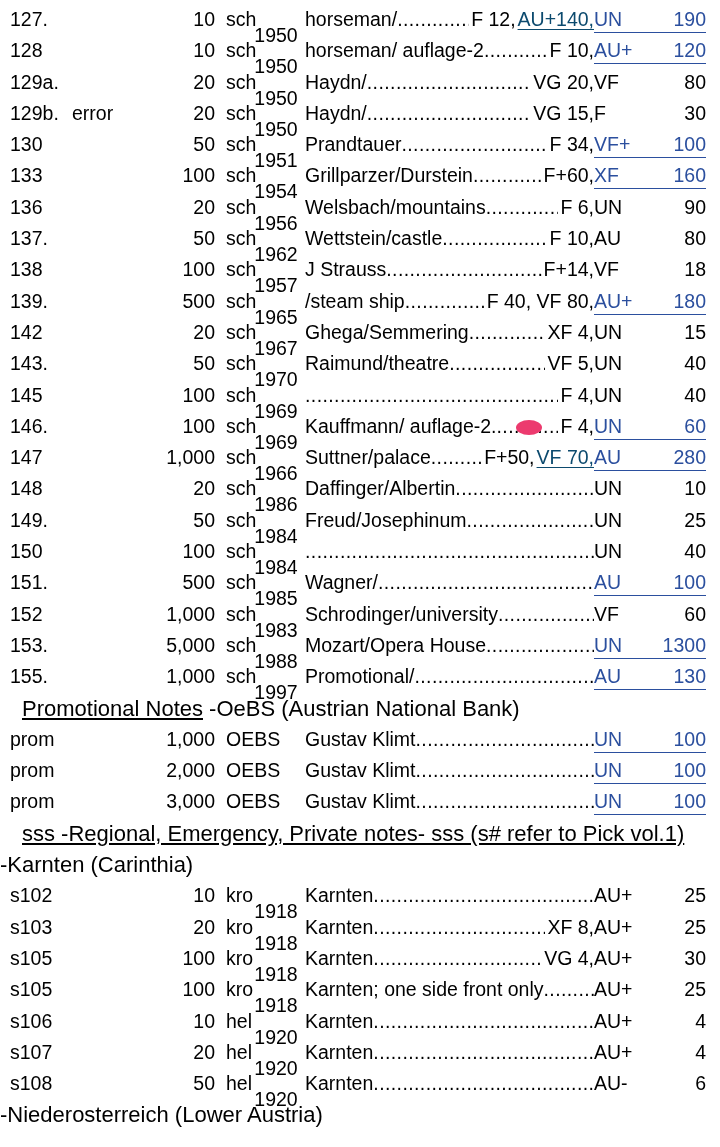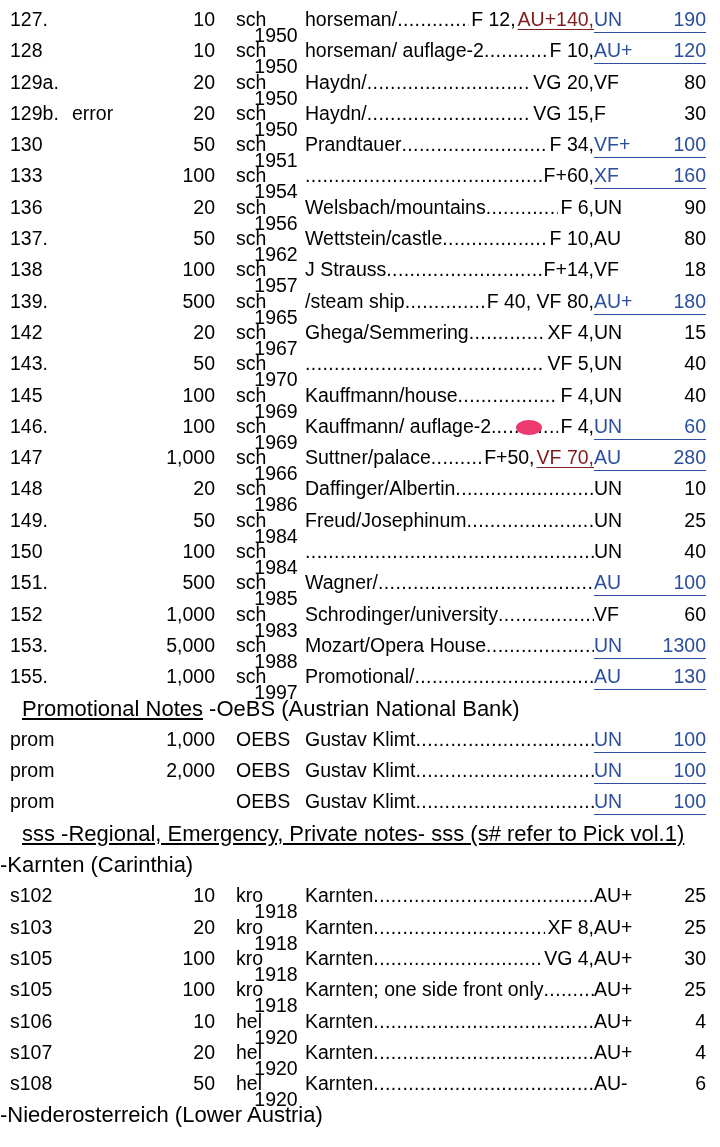--- a/index.html
+++ b/index.html
@@ -50,21 +50,21 @@
   .c-denom {
     position: absolute;
     left: 60px;
     width: 155px;
     top: 0;
     text-align: right;
   }
   
   .c-unit {
     position: absolute;
-    left: 236px;
+    left: 226px;
     width: 40px;
     top: 0;
     text-align: left;
   }
   
   .c-year {
     position: absolute;
     left: 253px;
     width: 46px;
     top: 16px;
@@ -105,21 +105,21 @@
     justify-content: space-between;
     text-align: left;
   }
   .tail .g { flex: 0 0 auto; }
   .tail .p { flex: 0 0 auto; text-align: right; }
 
   
   .tail-w { width: 112px; }
 
   .link {
-    color: #7f1d1d;
+    color: #0c4a6e;
     text-decoration: underline;
     text-underline-offset: 2.5px;
     text-decoration-thickness: 1.4px;
   }
   .link-grp {
     color: #2b4f9e;
     border-bottom: 1.6px solid #2b4f9e;
     display: inline-flex;
     justify-content: space-between;
     line-height: 26px;
@@ -239,20 +239,21 @@
           <span class="p">100</span>
         </div>
       </div>
     </div>
     <div class="row">
       <div class="c-cat">133</div>
       <div class="c-denom">100</div>
       <div class="c-unit">sch</div>
       <div class="c-year">1954</div>
       <div class="c-desc">
+        <span class="desc-text">Grillparzer/Durstein</span>
         <span class="leader"></span>
         <span class="mid-grade"> F+60,</span>
         <div class="tail tail-w link-grp">
           <span class="g">XF</span>
           <span class="p">160</span>
         </div>
       </div>
     </div>
     <div class="row">
       <div class="c-cat">136</div>
@@ -328,35 +329,35 @@
           <span class="p">15</span>
         </div>
       </div>
     </div>
     <div class="row">
       <div class="c-cat">143.</div>
       <div class="c-denom">50</div>
       <div class="c-unit">sch</div>
       <div class="c-year">1970</div>
       <div class="c-desc">
+        <span class="desc-text">Raimund/theatre</span>
         <span class="leader"></span>
         <span class="mid-grade"> VF 5,</span>
         <div class="tail tail-w">
           <span class="g">UN</span>
           <span class="p">40</span>
         </div>
       </div>
     </div>
     <div class="row">
       <div class="c-cat">145</div>
       <div class="c-denom">100</div>
       <div class="c-unit">sch</div>
       <div class="c-year">1969</div>
       <div class="c-desc">
-        <span class="desc-text">Kauffmann/house</span>
         <span class="leader"></span>
         <span class="mid-grade"> F 4,</span>
         <div class="tail tail-w">
           <span class="g">UN</span>
           <span class="p">40</span>
         </div>
       </div>
     </div>
     <div class="row">
       <div class="c-cat">146.</div>
@@ -510,20 +511,21 @@
         <span class="desc-text">Gustav Klimt</span>
         <span class="leader"></span>
         <div class="tail tail-w link-grp">
           <span class="g">UN</span>
           <span class="p">100</span>
         </div>
       </div>
     </div>
     <div class="row">
       <div class="c-cat">prom</div>
+      <div class="c-denom">3,000</div>
       <div class="c-unit">OEBS</div>
       <div class="c-desc">
         <span class="desc-text">Gustav Klimt</span>
         <span class="leader"></span>
         <div class="tail tail-w link-grp">
           <span class="g">UN</span>
           <span class="p">100</span>
         </div>
       </div>
     </div>

